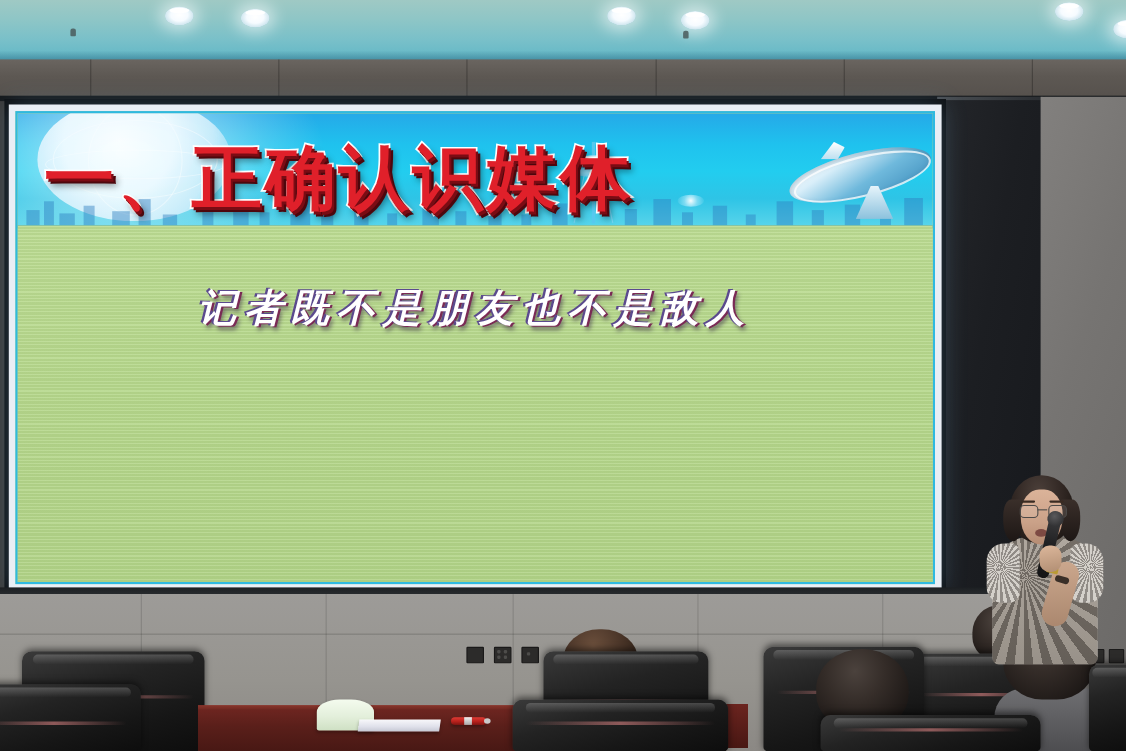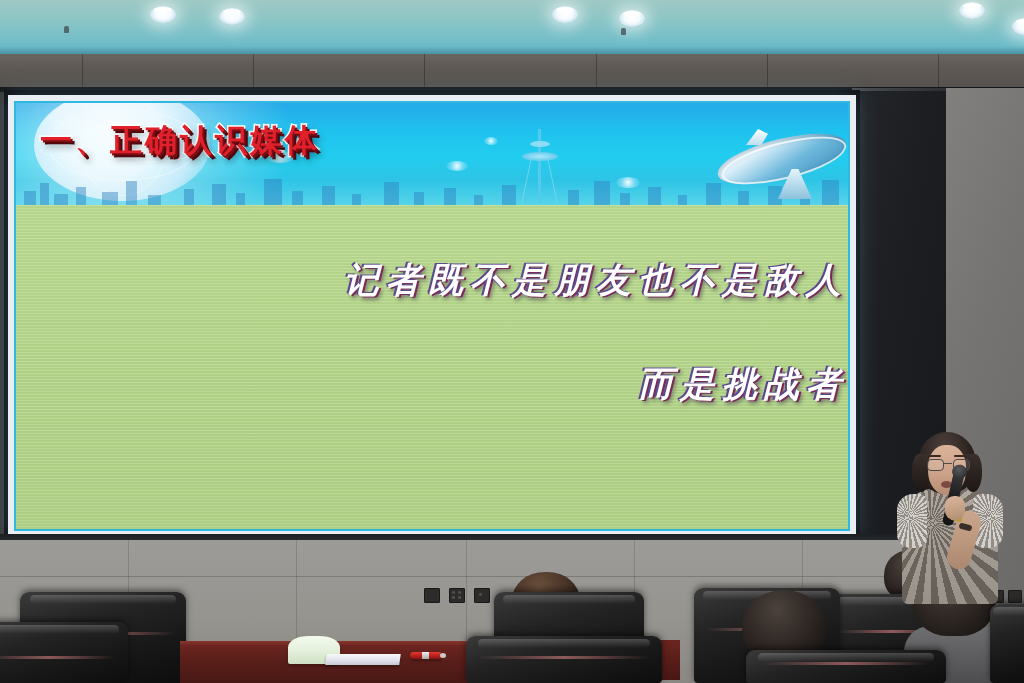--- a/index.html
+++ b/index.html
@@ -135,40 +135,40 @@
   }
   .dish .mount{
     position:absolute;left:62px;top:44px;width:34px;height:30px;
     background:linear-gradient(180deg,#e6f4fb,#8cc2dd);
     clip-path:polygon(40% 0,60% 0,100% 100%,0 100%);
   }
 
   .banner-title{
     position:absolute;left:24px;top:16px;
     font-family:"DejaVu Sans","Liberation Sans",sans-serif;
-    font-size:32px;font-weight:bold;letter-spacing:3px;
+    font-size:64px;font-weight:bold;letter-spacing:3px;
     color:#e0202a;
     -webkit-text-stroke:3px #ffffff;
     paint-order:stroke fill;
     text-shadow:
       2px 2px 0 #7a0c14,
       4px 4px 0 #4d070d,
       5px 6px 7px rgba(0,0,0,.45);
     white-space:nowrap;
   }
 
   
   .slide-body{
     position:absolute;left:0;top:102px;width:100%;height:326px;
     background:
       repeating-linear-gradient(180deg,rgba(255,255,255,.10) 0px,rgba(255,255,255,.10) 1px,rgba(0,0,0,.035) 1px,rgba(0,0,0,.035) 3px),
       linear-gradient(180deg,#bcdc92 0%,#b6d88c 45%,#b2d488 100%);
   }
   .slide-line{
-    text-align:right;
+    text-align:center;
     font-family:"DejaVu Serif","Liberation Serif",serif;
     font-weight:bold;
     color:#ffffff;
     font-style:italic;
     letter-spacing:7px;
     text-shadow:
       -2px -1px 0 #5b4a8e,
       2px 1px 0 #7a2a55,
       3px 3px 4px rgba(40,20,60,.55);
     white-space:nowrap;
@@ -442,21 +442,20 @@
         <div class="rim"></div>
         <div class="feed"></div>
         <div class="mount"></div>
       </div>
 
       <div class="banner-title">一、正确认识媒体</div>
     </div>
 
     <div class="slide-body">
       <div class="slide-line sl1">记者既不是朋友也不是敌人</div>
-      <div class="slide-line sl3">而是挑战者</div>
 
     </div>
   </div>
 
   <div class="wallbase"></div>
   <div class="lowerwall">
     <div class="hseam" style="top:36px"></div>
     <div class="pseam" style="left:128px"></div>
     <div class="pseam" style="left:296px"></div>
     <div class="pseam" style="left:466px"></div>

